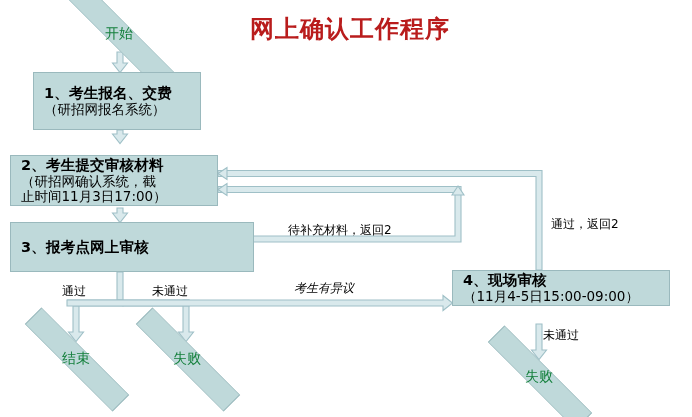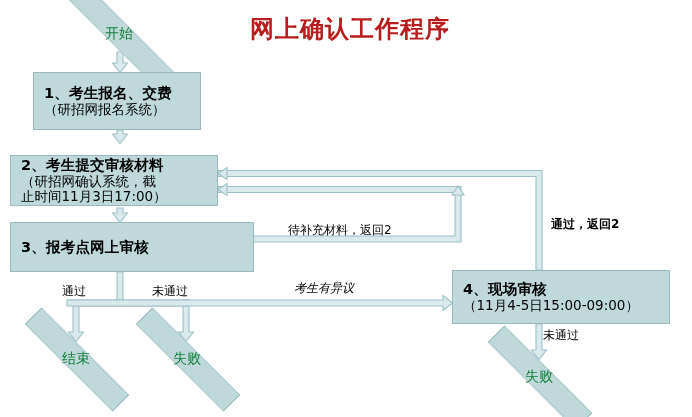--- a/index.html
+++ b/index.html
@@ -132,30 +132,30 @@
   <div class="node pad" style="left:10px;top:143px;width:208px;height:51px;margin-top:12px;">
     <span class="l1">2、考生提交审核材料</span>
     <span class="l2">（研招网确认系统，截</span>
     <span class="l2">止时间11月3日17:00）</span>
   </div>
 
   <div class="node pad" style="left:10px;top:222px;width:244px;height:50px;">
     <span class="l1">3、报考点网上审核</span>
   </div>
 
-  <div class="node pad" style="left:452px;top:270px;width:218px;height:54px;">
+  <div class="node pad" style="left:452px;top:270px;width:218px;height:36px;">
     <span class="l1">4、现场审核</span>
     <span class="l2">（11月4-5日15:00-09:00）</span>
   </div>
 
   <div class="lbl" style="left:62px;top:285px;">通过</div>
 
   <div class="lbl" style="left:152px;top:285px;">未通过</div>
 
   <div class="lbl" style="left:288px;top:224px;">待补充材料，返回2</div>
 
-  <div class="lbl" style="left:551px;top:218px;font-weight:bold;">通过，返回2</div>
+  <div class="lbl" style="left:551px;top:218px;">通过，返回2</div>
 
   <div class="lbl" style="left:294px;top:282px;font-style:italic;">考生有异议</div>
 
   <div class="lbl" style="left:543px;top:329px;">未通过</div>
 
 </div>
 
 </body></html>

